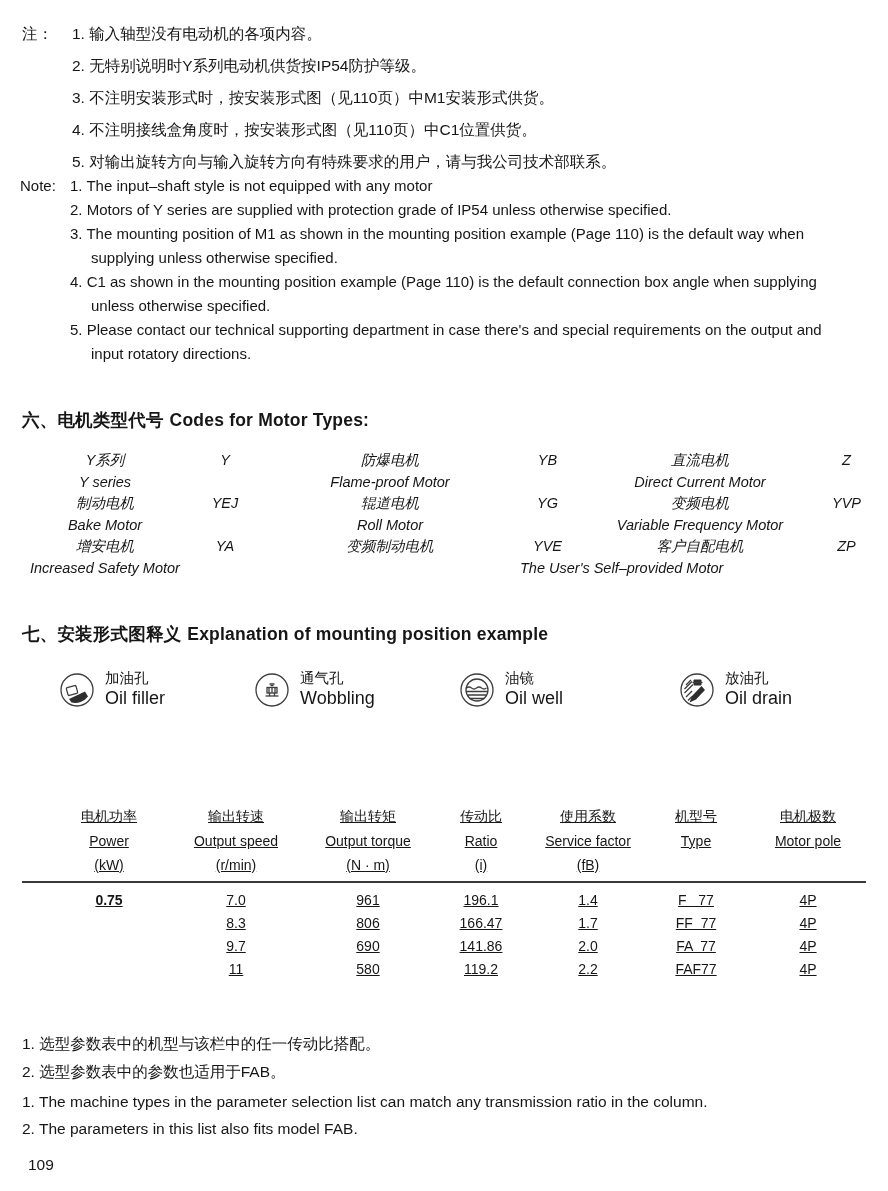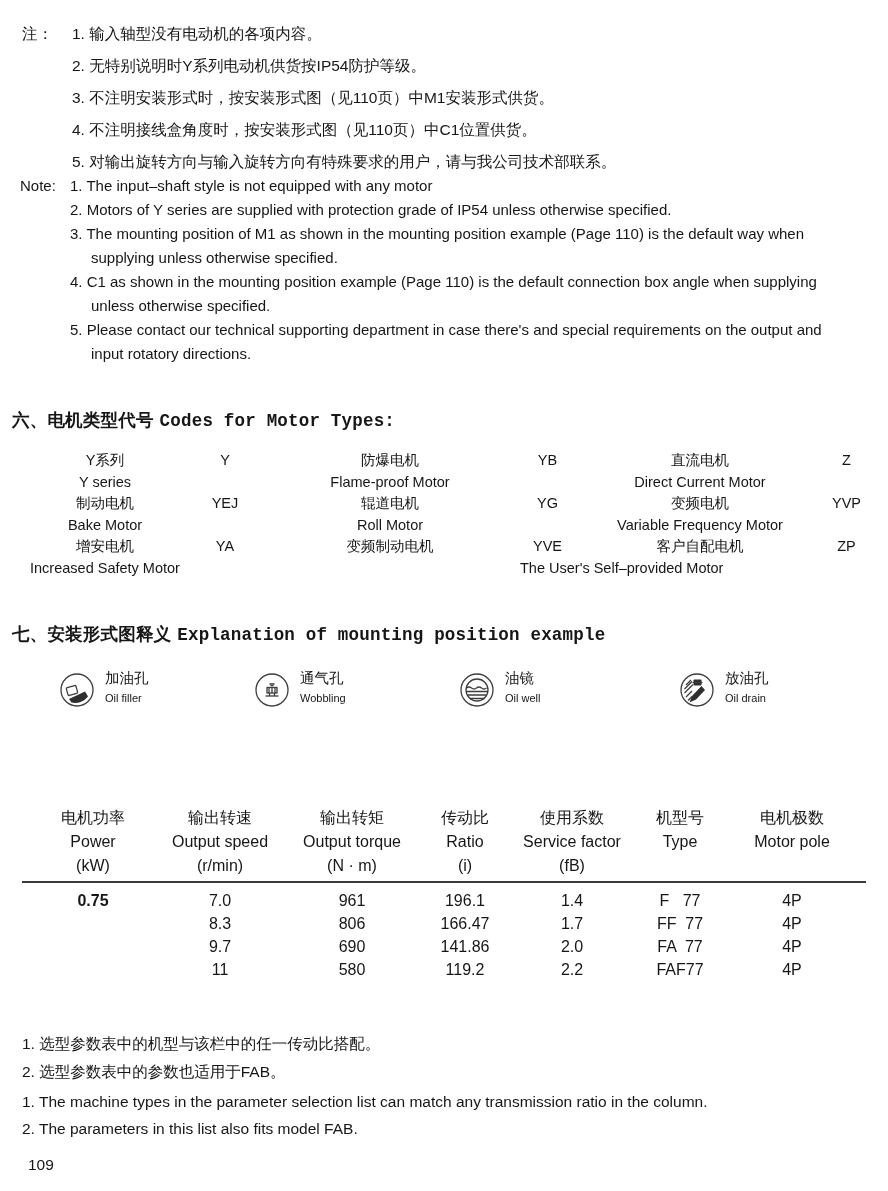--- a/index.html
+++ b/index.html
@@ -15,44 +15,44 @@
   .notes-cn { position:absolute; top:18px; left:22px; width:830px; font-size:15.5px; line-height:32px; }
   .notes-cn .prefix { position:absolute; left:0; top:0; }
   .notes-cn .item { margin-left:50px; }
 
   
   .notes-en { position:absolute; top:174px; left:20px; width:830px; font-size:15px; line-height:24px; }
   .notes-en .prefix { position:absolute; left:0; top:0;text-align:right; }
   .notes-en .item { margin-left:50px; padding-left:21px; text-indent:-21px; max-width:800px; }
 
   
-  .sec-heading { position:absolute; left:12px; font-size:17.5px; font-weight:bold; letter-spacing:.2px;font-family:Liberation Mono, monospace; }
+  .sec-heading { position:absolute; left:22px; font-size:17.5px; font-weight:bold; letter-spacing:.2px; }
   .sec-heading .hx { margin-right:6px; }
 
   
   .mc-grid {
     position:absolute; top:450px; left:20px; width:848px;
     display:grid; grid-template-columns:170px 70px 260px 55px 250px 43px;
     font-size:14.5px; line-height:21.5px; text-align:center;
   }
-  .mc-label, .mc-code { white-space:nowrap; }
+  .mc-label, .mc-code { white-space:nowrap;font-style:italic; }
 
   
   .mount-row { position:absolute; top:668px; left:0; width:888px; height:48px; }
   .mount-item { position:absolute; display:flex; align-items:flex-end; }
   .mount-item .micon { width:38px; height:38px; flex:0 0 38px; }
   .mount-item .mlabels { margin-left:9px; }
   .mount-item .mcn { font-size:14.5px; line-height:20px; }
-  .mount-item .men { font-size:11px; line-height:21px; }
+  .mount-item .men { font-size:18px; line-height:21px; }
 
   
   .pt-row {
-    position:absolute; left:20px; width:848px;
+    position:absolute; left:36px; width:848px;
     display:grid; grid-template-columns:146px 108px 156px 70px 144px 72px 152px;
-    text-align:center; font-size:16px; white-space:nowrap;
+    text-align:center; font-size:14px; white-space:nowrap;text-decoration:underline;
   }
   .pt-hcn  { top:808px; }
   .pt-hen  { top:833px; }
   .pt-hunit{ top:857px; }
   .pt-rule { position:absolute; top:881px; left:22px; width:844px; height:2px; background:#3a3a3a; }
   .pt-d0 { top:892px; } .pt-d1 { top:915px; } .pt-d2 { top:938px; } .pt-d3 { top:961px; }
   .bold { font-weight:bold; }
   .pre { white-space:pre; }
 
   

